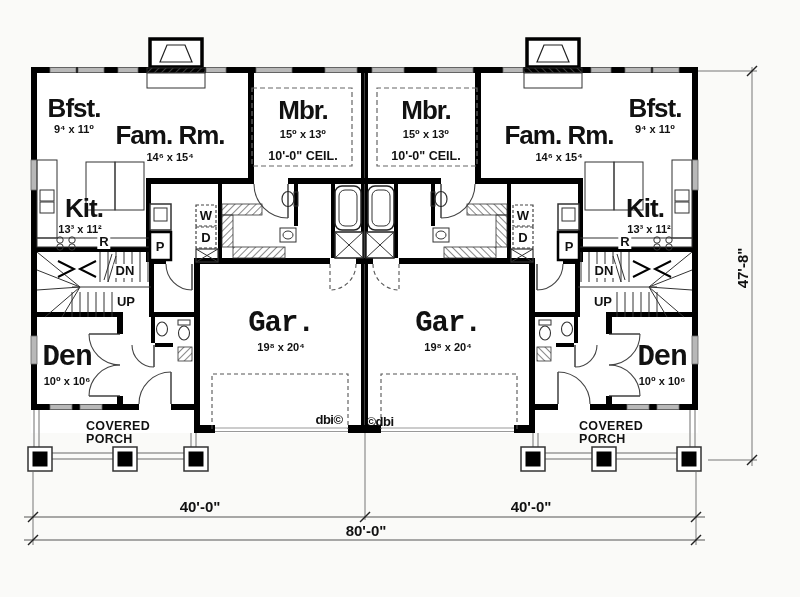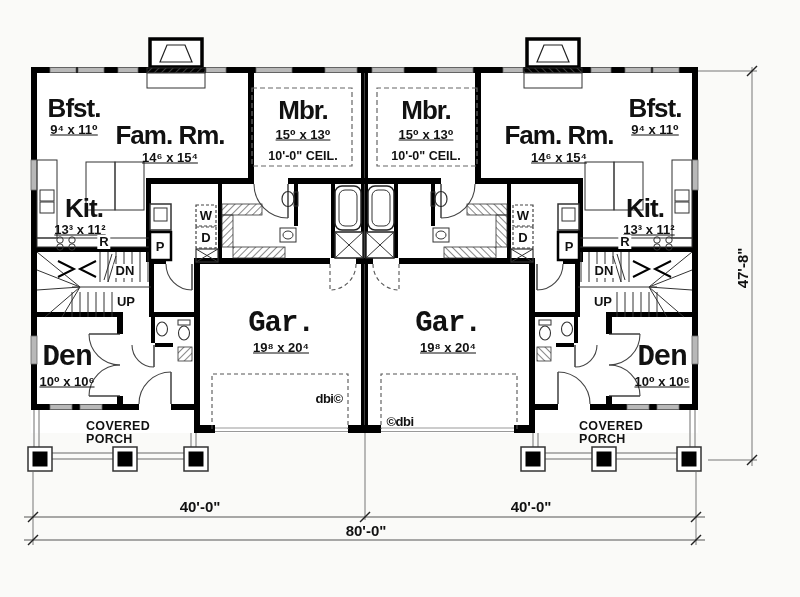--- a/index.html
+++ b/index.html
@@ -3,21 +3,21 @@
 <meta charset="utf-8">
 <style>
   html,body{margin:0;padding:0;background:#fafaf8;}
   #stage{position:relative;width:800px;height:597px;background:#fafaf8;overflow:hidden;
          font-family:"Liberation Sans","DejaVu Sans",sans-serif;}
   #plan-svg{position:absolute;left:0;top:0;}
   .lbl{position:absolute;transform:translate(-50%,-50%);font-weight:700;color:#111;
        white-space:nowrap;font-family:"Liberation Sans","DejaVu Sans",sans-serif;}
   .room{font-size:26px;letter-spacing:-1px;}
   .room-lg{font-size:29px;letter-spacing:-1px;font-family:Liberation Mono, monospace;}
-  .dims{font-size:13px;text-decoration:underline;}
+  .dims{font-size:11px;}
   .tag{font-size:13px;}
   .tag-bg{background:#fff;padding:0 2px;line-height:14px;}
   .ceil{font-size:12.5px;}
   .dim-text{font-size:15px;}
   .porch{font-size:12.5px;line-height:13px;text-align:left;letter-spacing:.3px;}
   .credit{font-size:13px;letter-spacing:-.5px;}
   .rot{transform:translate(-50%,-50%) rotate(-90deg);}
 </style>
 </head>
 <body>
@@ -233,21 +233,21 @@
 <div class="lbl tag" style="left:206px;top:215px">W</div>
 <div class="lbl tag" style="left:206px;top:237px">D</div>
 <div class="lbl tag" style="left:160px;top:246px">P</div>
 <div class="lbl tag tag-bg" style="left:104px;top:242px">R</div>
 <div class="lbl tag tag-bg" style="left:125px;top:271px">DN</div>
 <div class="lbl tag tag-bg" style="left:126px;top:302px">UP</div>
 <div class="lbl porch" style="left:118px;top:433px">
   <span>COVERED</span><br>
   <span>PORCH</span>
 </div>
-<div class="lbl credit" style="left:329px;top:398px">dbi©</div>
+<div class="lbl credit" style="left:329px;top:419px">dbi©</div>
 
 <div class="lbl room" style="left:655px;top:108px">Bfst.</div>
 <div class="lbl dims" style="left:655px;top:129px">9⁴ x 11⁰</div>
 <div class="lbl room" style="left:559px;top:135px">Fam. Rm.</div>
 <div class="lbl dims" style="left:559px;top:157px">14⁶ x 15⁴</div>
 <div class="lbl room" style="left:645px;top:208px">Kit.</div>
 <div class="lbl dims" style="left:649px;top:229px">13³ x 11²</div>
 <div class="lbl room" style="left:426px;top:110px">Mbr.</div>
 <div class="lbl dims" style="left:426px;top:134px">15⁰ x 13⁰</div>
 <div class="lbl ceil" style="left:426px;top:156px">10'-0" CEIL.</div>
@@ -258,20 +258,20 @@
 <div class="lbl tag" style="left:523px;top:215px">W</div>
 <div class="lbl tag" style="left:523px;top:237px">D</div>
 <div class="lbl tag" style="left:569px;top:246px">P</div>
 <div class="lbl tag tag-bg" style="left:625px;top:242px">R</div>
 <div class="lbl tag tag-bg" style="left:604px;top:271px">DN</div>
 <div class="lbl tag tag-bg" style="left:603px;top:302px">UP</div>
 <div class="lbl porch" style="left:611px;top:433px">
   <span>COVERED</span><br>
   <span>PORCH</span>
 </div>
-<div class="lbl credit" style="left:400px;top:421px">©dbi</div>
+<div class="lbl credit" style="left:380px;top:421px">©dbi</div>
 
 <div class="lbl dim-text" style="left:200px;top:506px">40'-0"</div>
 <div class="lbl dim-text" style="left:531px;top:506px">40'-0"</div>
 <div class="lbl dim-text" style="left:366px;top:530px">80'-0"</div>
 <div class="lbl dim-text rot" style="left:742px;top:268px">47'-8"</div>
 
 </div>
 
 </body></html>

